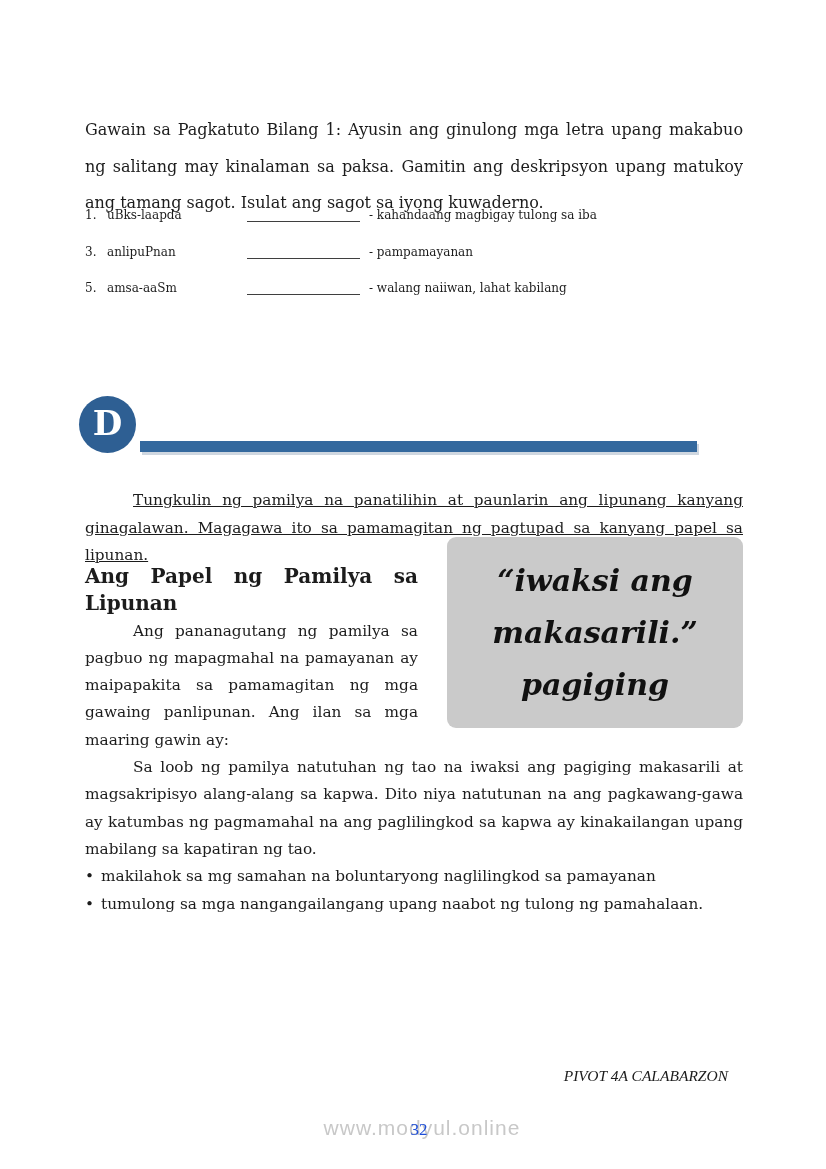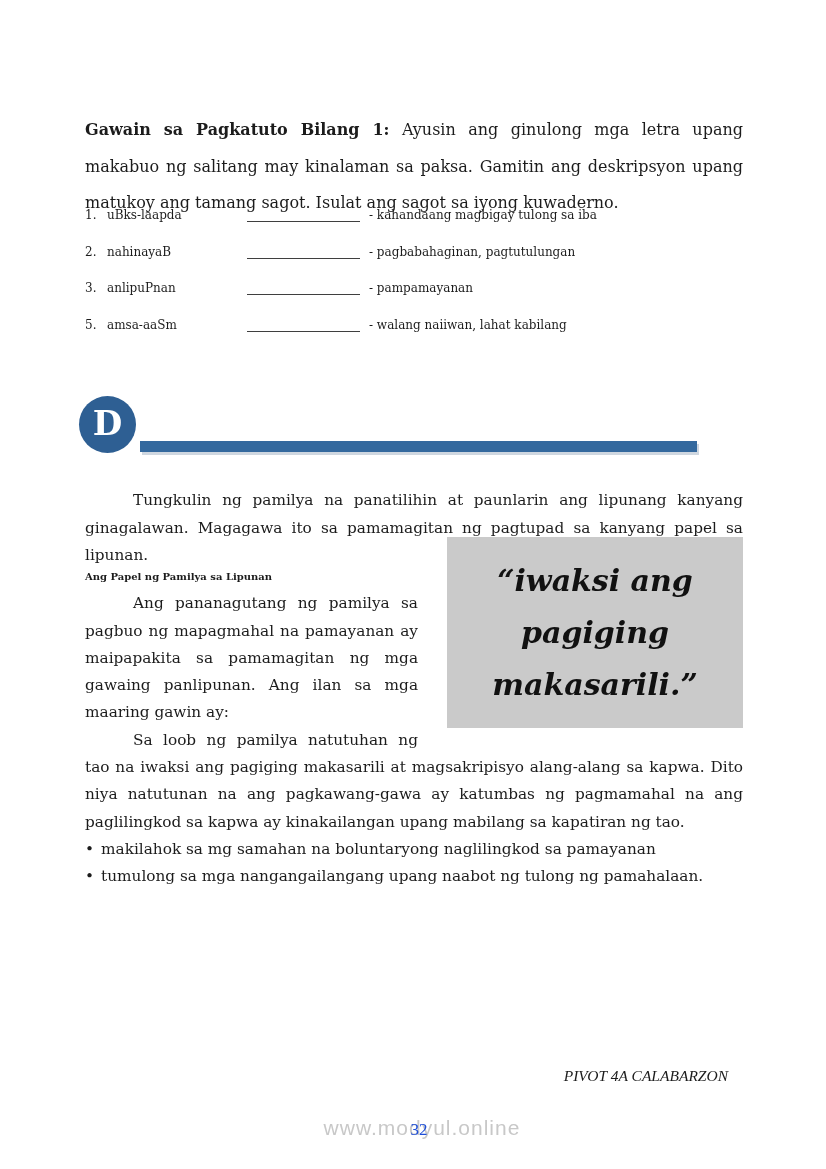--- a/index.html
+++ b/index.html
@@ -6,21 +6,21 @@
   #page {
     position:relative; width:826px; height:1169px; background:#ffffff;
     overflow:hidden; color:#1c1c1c;
     font-family:"DejaVu Serif", serif;
   }
   
   .intro {
     position:absolute; left:85px; top:96px; width:658px;
     font-size:16px; line-height:36.6px; text-align:justify;
   }
-  .intro b { font-weight:bold; }
+  .intro b { font-weight:normal; }
   
   .exercise { position:absolute; left:85px; top:197px; width:668px; font-size:12px; line-height:36.6px; }
   .ex-row { white-space:nowrap; }
   .ex-num  { display:inline-block; width:22px; }
   .ex-word { display:inline-block; width:140px; }
   .ex-blank{
     display:inline-block; width:113px; height:15px;
     border-bottom:1.4px solid #3f3f3f; position:relative; top:3px;
   }
   .ex-def  { margin-left:9px; }
@@ -33,34 +33,34 @@
   .d-letter {
     color:#ffffff; font-weight:bold; font-size:34px; line-height:1;
     font-family:"DejaVu Serif", serif; padding-bottom:3px;
   }
   .d-bar {
     position:absolute; left:140px; top:441px; width:557px; height:11px;
     background:#34699e; box-shadow:2px 3px 0 #cfd7e0;
   }
   
   .bodytext { font-size:15.3px; line-height:27.3px; text-align:justify; }
-  .para1 { position:absolute; left:85px; top:472px; width:658px; text-indent:48px; }
+  .para1 { position:absolute; left:85px; top:472px; width:658px; text-indent:48px;text-decoration:underline; }
   .flow  { position:absolute; left:85px; top:537px; width:658px; }
   .flow p { margin:0; }
   .indent { text-indent:48px; }
   .quote-box {
     float:right; width:296px; height:191px; background:#cacaca;
     margin-left:29px; display:flex; flex-direction:column;
-    align-items:center; justify-content:center;
+    align-items:center; justify-content:center;border-radius:9px;
   }
   .quote-line {
     font-family:"DejaVu Serif", serif; font-weight:bold; font-style:italic;
     font-size:30px; line-height:52px; color:#111111; text-align:center;
   }
-  .s2-heading { margin-top:26px; font-weight:bold; font-size:10px; line-height:27.3px; }
+  .s2-heading { margin-top:26px; font-weight:bold; font-size:20px; line-height:27.3px; }
   .bullet { margin-left:48px; }
   .b-mark { margin-right:7px; }
   
   .footer-pub {
     position:absolute; right:98px; top:1067px;
     font-family:"Liberation Serif", serif; font-style:italic; font-size:15.5px;
   }
   .watermark {
     position:absolute; left:422px; top:1116px; transform:translateX(-50%);
     font-family:Liberation Sans, sans-serif; font-size:21px; letter-spacing:1px;
@@ -76,42 +76,39 @@
 
 <div id="page">
 
   <p class="intro"><b>Gawain sa Pagkatuto Bilang 1:</b><span> Ayusin ang ginulong mga letra upang makabuo ng salitang may kinalaman sa paksa. Gamitin ang deskripsyon upang matukoy ang tamang sagot. Isulat ang sagot sa iyong kuwaderno.</span></p>
 
   <div class="exercise">
     <div class="ex-row">
       <span class="ex-num">1.</span><span class="ex-word">uBks-laapda</span><span class="ex-blank"></span><span class="ex-def">- kahandaang magbigay tulong sa iba</span>
     </div>
     <div class="ex-row">
-      <span class="ex-num">2.</span><span class="ex-word">nahinayaB</span><span class="ex-blank"></span><span class="ex-def">- pagbabahaginan, pagtutulungan</span>
-    </div>
-    <div class="ex-row">
       <span class="ex-num">3.</span><span class="ex-word">anlipuPnan</span><span class="ex-blank"></span><span class="ex-def">- pampamayanan</span>
     </div>
     <div class="ex-row">
       <span class="ex-num">5.</span><span class="ex-word">amsa-aaSm</span><span class="ex-blank"></span><span class="ex-def">- walang naiiwan, lahat kabilang</span>
     </div>
   </div>
 
   <div class="d-circle">
     <span class="d-letter">D</span>
   </div>
   <div class="d-bar"></div>
 
   <p class="para1 bodytext">Tungkulin ng pamilya na panatilihin at paunlarin ang lipunang kanyang ginagalawan. Magagawa ito sa pamamagitan ng pagtupad sa kanyang papel sa lipunan.</p>
 
   <div class="flow bodytext">
     <div class="quote-box">
       <div class="quote-line">“iwaksi ang</div>
+      <div class="quote-line">makasarili.”</div>
       <div class="quote-line">pagiging</div>
-      <div class="quote-line">makasarili.”</div>
     </div>
     <div class="s2-heading">Ang Papel ng Pamilya sa Lipunan</div>
     <p class="indent">Ang pananagutang ng pamilya sa pagbuo ng mapagmahal na pamayanan ay maipapakita sa pamamagitan ng mga gawaing panlipunan. Ang ilan sa mga maaring gawin ay:</p>
     <p class="indent">Sa loob ng pamilya natutuhan ng tao na iwaksi ang pagiging makasarili at magsakripisyo alang-alang sa kapwa. Dito niya natutunan na ang pagkawang-gawa ay katumbas ng pagmamahal na ang paglilingkod sa kapwa ay kinakailangan upang mabilang sa kapatiran ng tao.</p>
     <p class="bullet"><span class="b-mark">•</span><span>makilahok sa mg samahan na boluntaryong naglilingkod sa pamayanan</span></p>
     <p class="bullet"><span class="b-mark">•</span><span>tumulong sa mga nangangailangang upang naabot ng tulong ng pamahalaan.</span></p>
   </div>
 
   <div class="footer-pub">PIVOT 4A CALABARZON</div>
   <div class="watermark">www.modyul.online</div>

